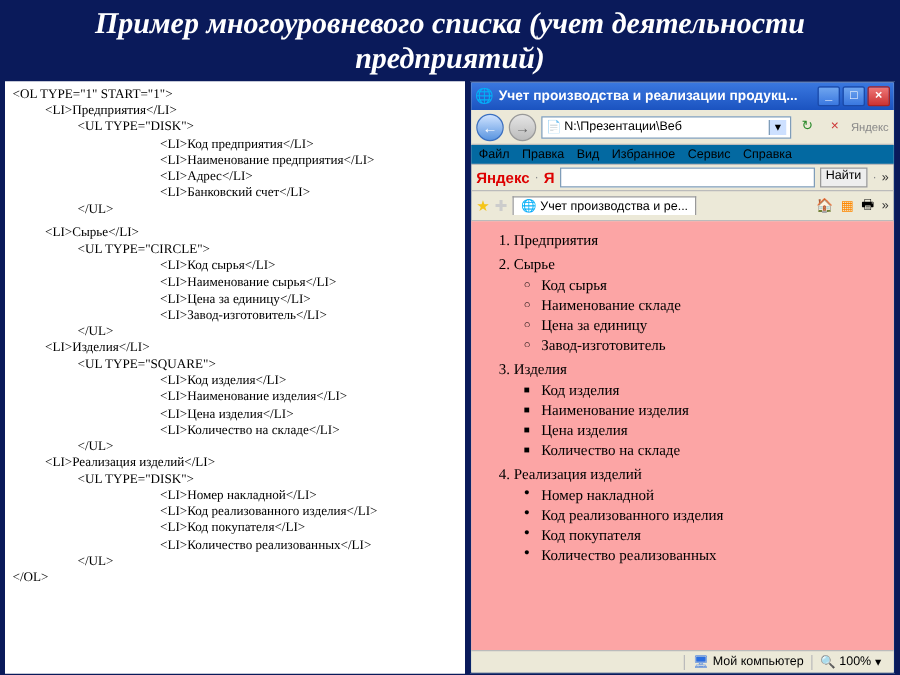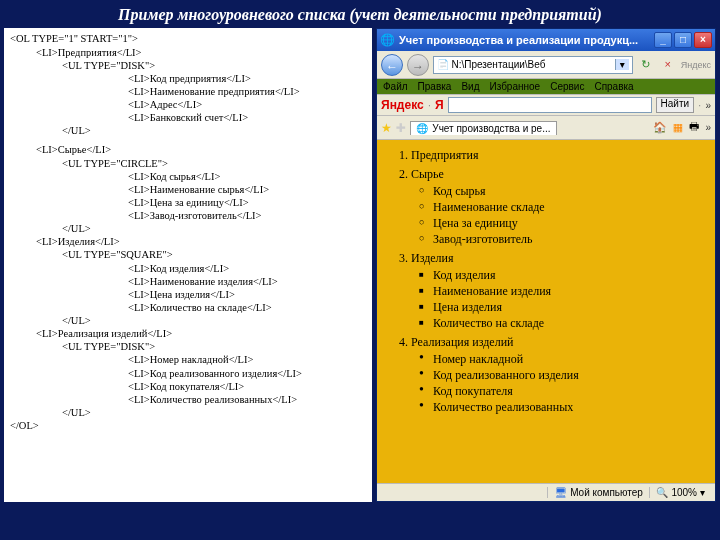--- a/index.html
+++ b/index.html
@@ -6,21 +6,21 @@
   body {
     width: 720px; height: 540px;
     background: #0a1a5a;
     font-family: "Times New Roman", serif;
     overflow: hidden;
   }
   .slide-title {
     color: #fff;
     font-weight: bold;
     font-style: italic;
-    font-size: 16px;
+    font-size: 24px;
     text-align: center;
     padding: 6px 30px 4px;
     line-height: 1.15;
   }
   .content {
     display: flex;
     padding: 0 4px 4px;
     gap: 4px;
     height: 478px;
   }
@@ -102,21 +102,21 @@
     align-items: center;
   }
   .addr-drop { width:14px; background:#cde0ff; border-left:1px solid #7f9db9; text-align:center; }
   .icon-btn { width:18px; height:18px; text-align:center; line-height:16px; font-size:11px; }
 
   .menubar {
     display: flex;
     gap: 10px;
     padding: 2px 6px;
     border-bottom: 1px solid #bbb;
-    background: #4d7c0f;
+    background: #0369a1;
     font-size: 10px;
   }
   .menubar span { text-decoration: underline; text-decoration-color: transparent; }
 
   .yandex-bar {
     display: flex;
     align-items: center;
     padding: 2px 4px;
     gap: 4px;
     border-bottom: 1px solid #bbb;
@@ -134,21 +134,21 @@
   .fav-star { color:#f5c518; font-size:12px; }
   .tab {
     background:#fff; border:1px solid #999; border-bottom:none; padding:1px 6px;
     display:flex; align-items:center; gap:3px;
   }
   .toolbar-right { margin-left:auto; display:flex; gap:6px; align-items:center; }
   .toolbar-right .tb { font-size:11px; }
 
   .page {
     flex:1;
-    background:#eab308;
+    background:#fca5a5;
     font-family: "Times New Roman", serif;
     font-size: 12px;
     padding: 8px 10px 4px;
     overflow:hidden;
   }
   .page ol { padding-left: 24px; }
   .page ol > li { margin-bottom: 4px; }
   .sublist { list-style: none; padding-left: 22px; margin-top:2px; }
   .sublist li { position:relative; padding-left:0; margin-bottom:1px; }
   .sublist.disk li::before { content:"•"; position:absolute; left:-14px; font-size:14px; top:-2px; }

